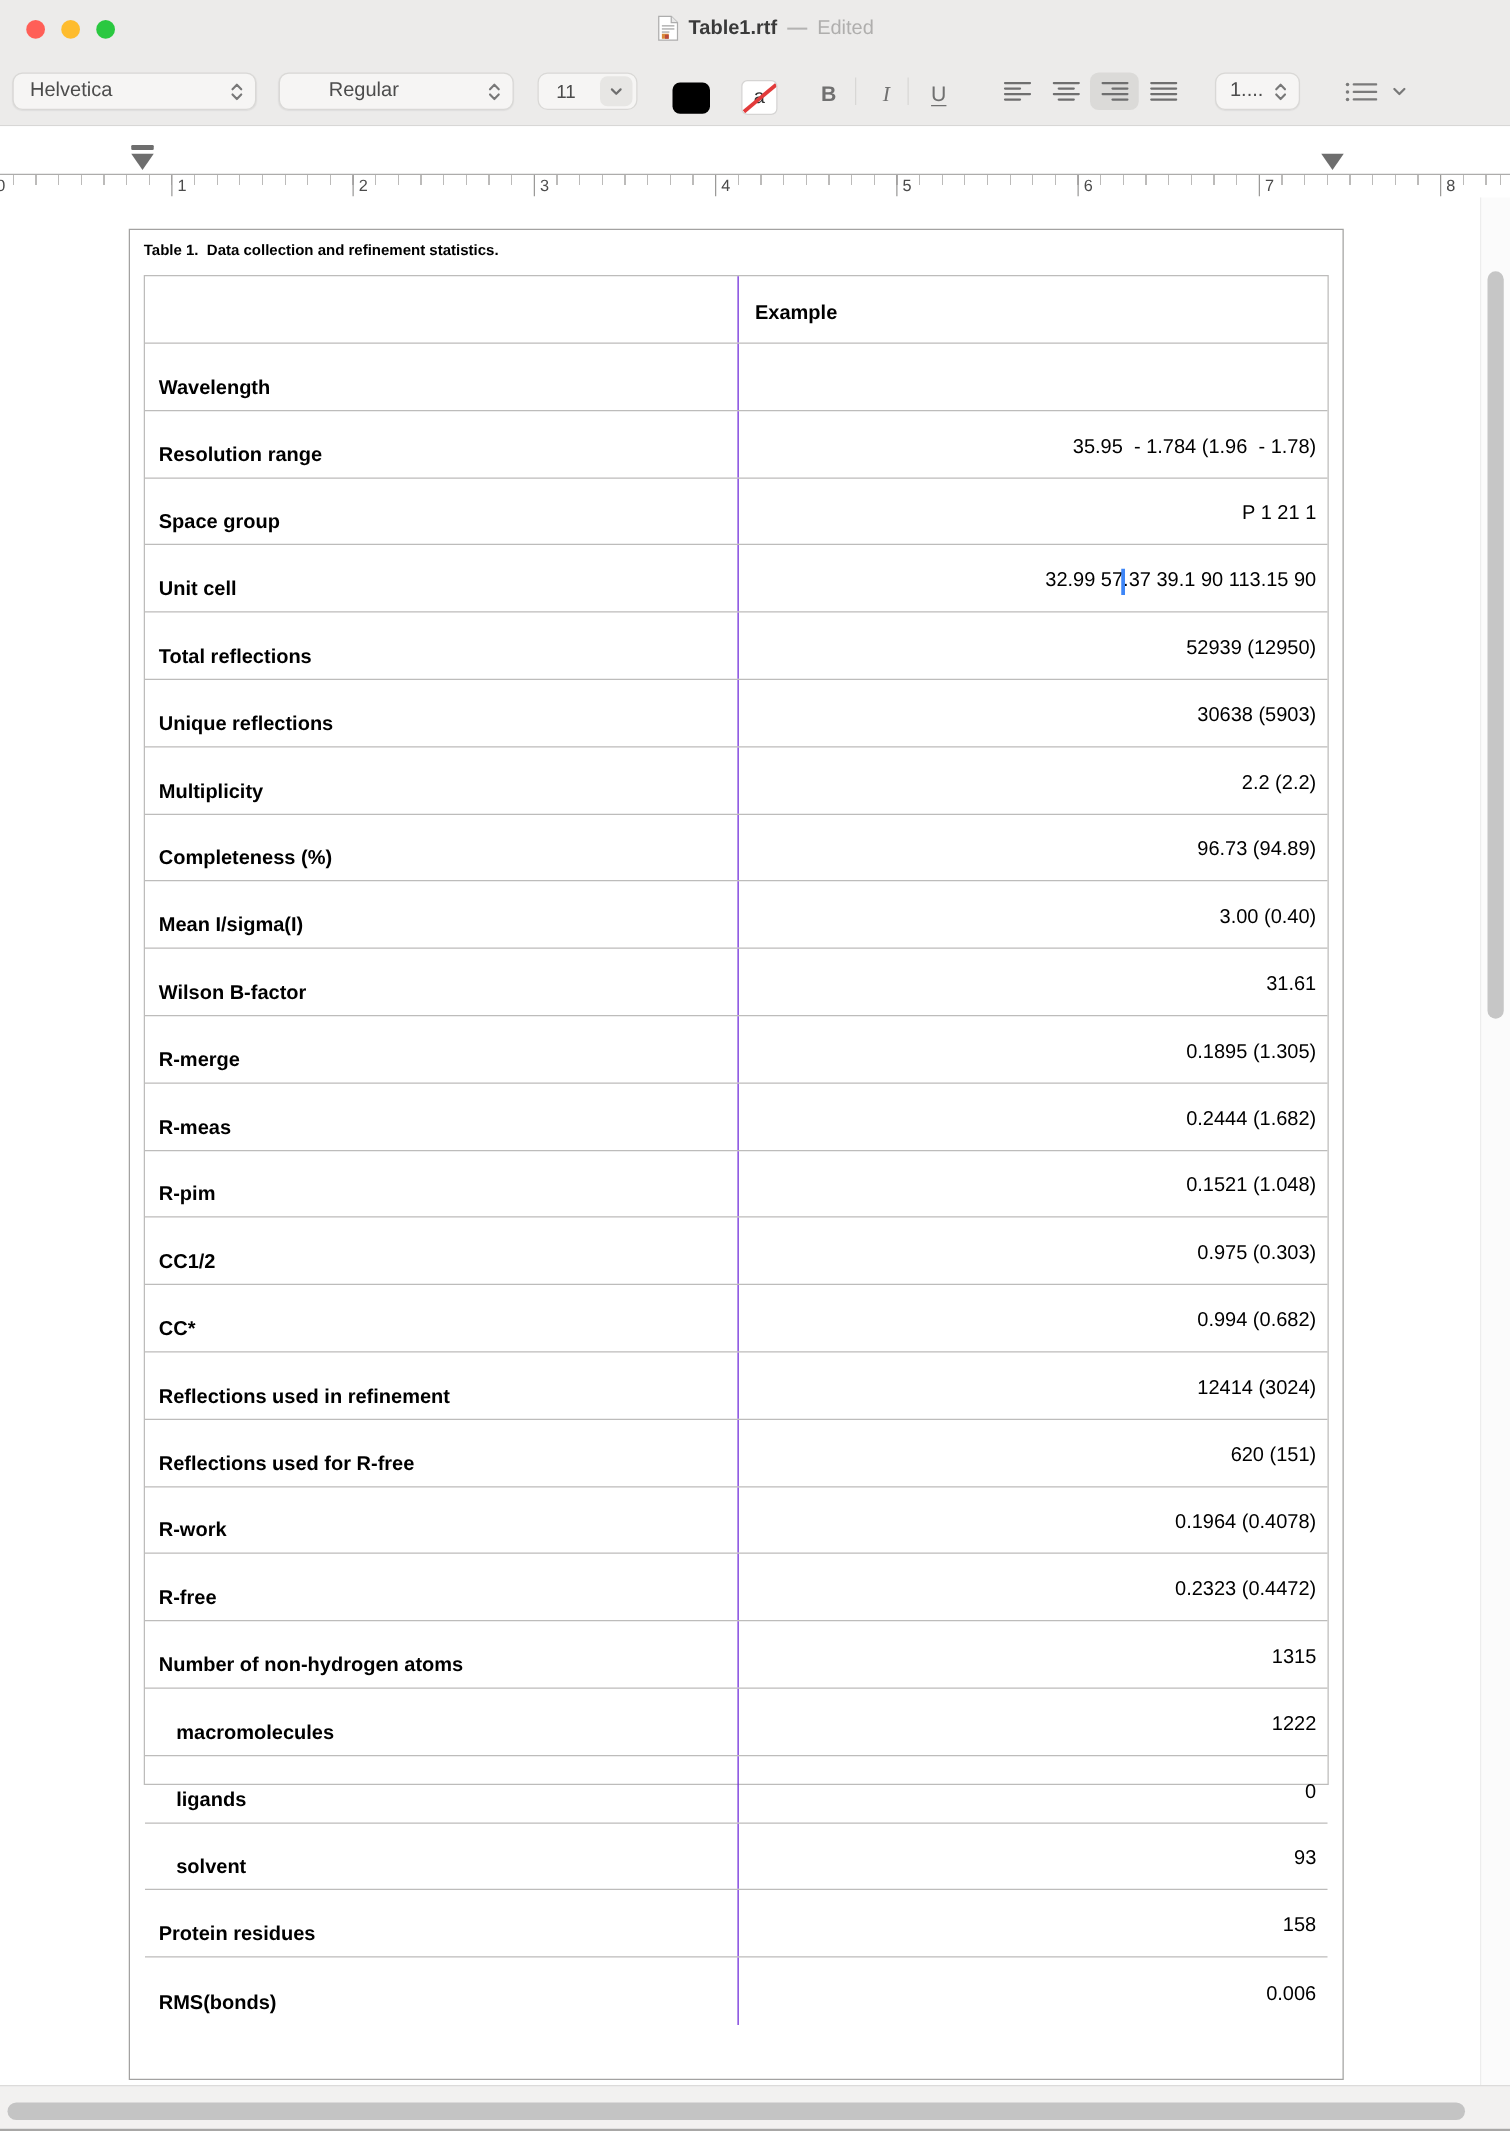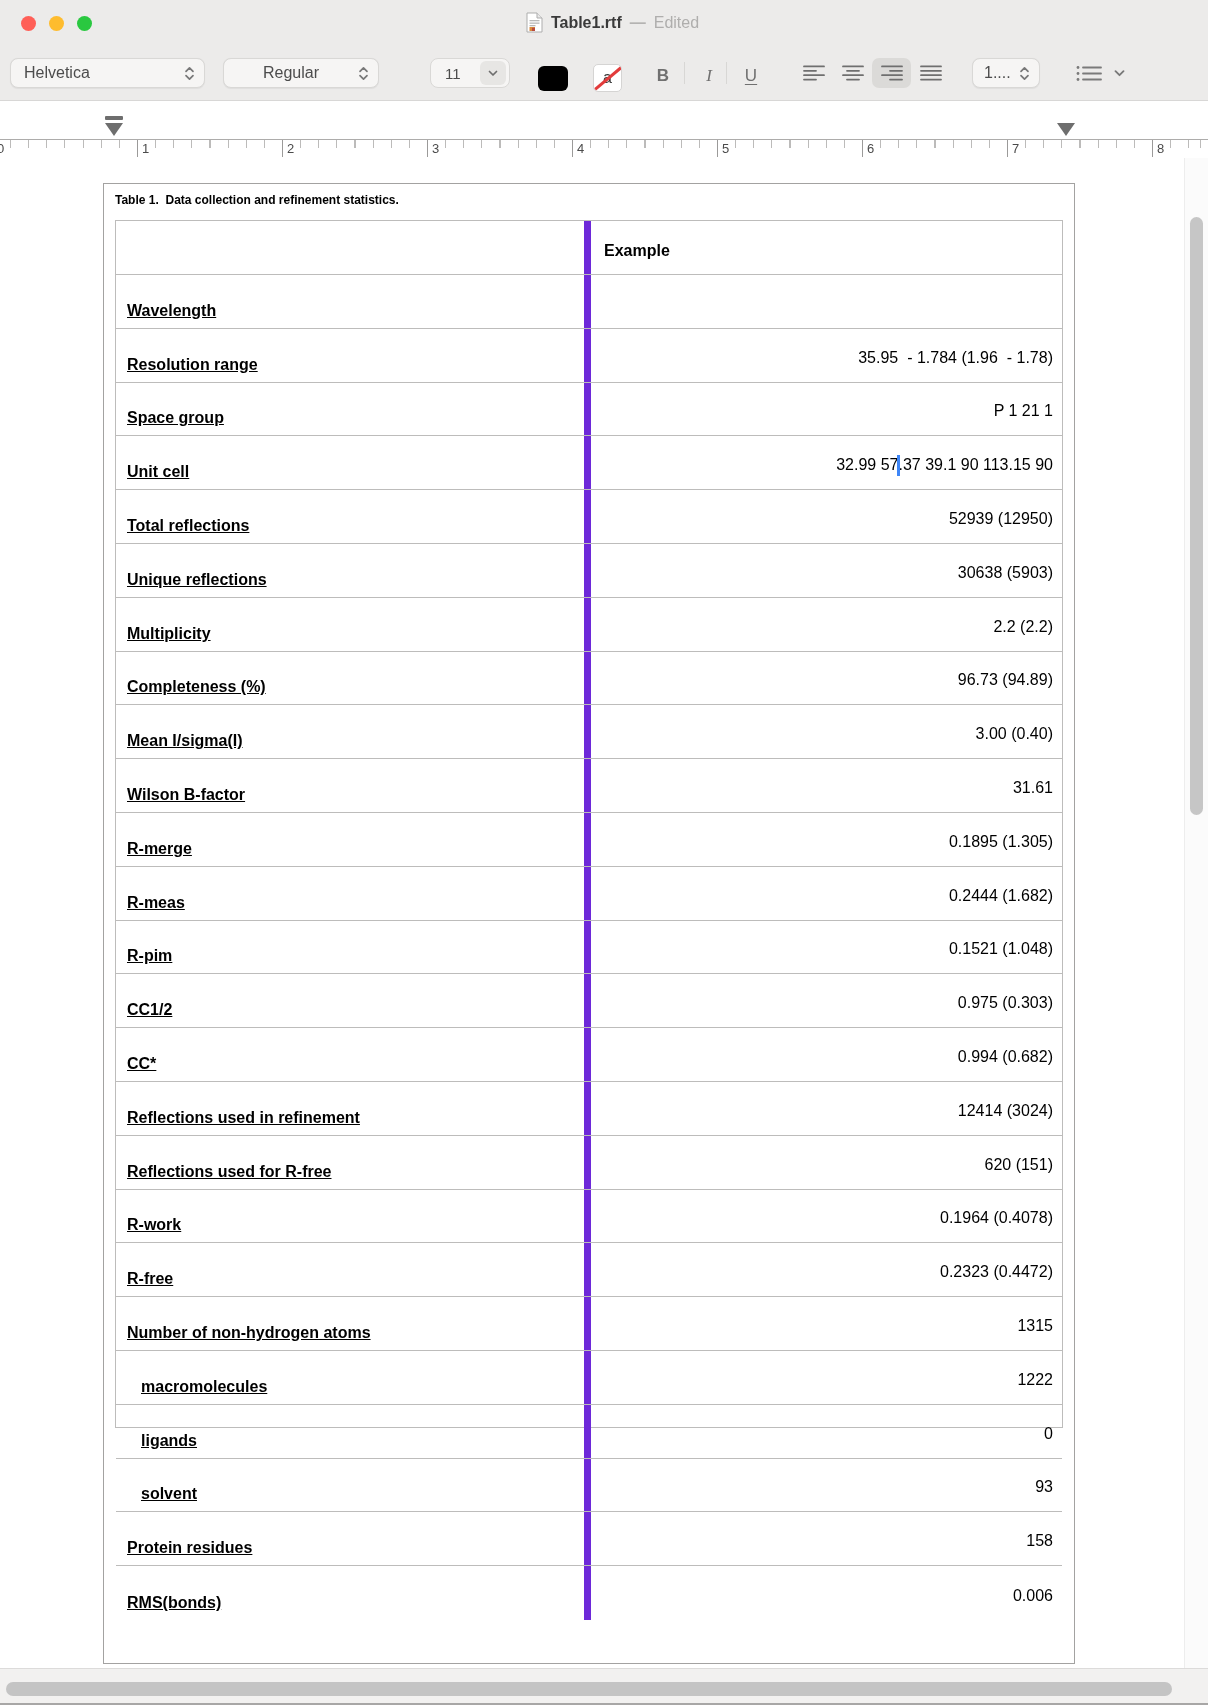--- a/index.html
+++ b/index.html
@@ -52,21 +52,21 @@
   .marker-left-tri { left:105px; top:22px; }
   .marker-right-tri { left:1057px; top:22px; }
 
   
   .doc-area { position:absolute; top:158px; left:0; width:1208px; height:1510px; background:#fff; }
   .page-box { position:absolute; left:103px; top:25px; width:972px; height:1481px; border:1.5px solid #A3A2A1; }
   .doc-title { position:absolute; left:11px; top:9px; font-size:12px; font-weight:bold; color:#000; white-space:pre; }
   .dtable { position:absolute; left:11px; top:36px; width:948px; height:1208px; border:1px solid #BDBCBB; }
   .trow { display:grid; grid-template-columns:475px 1fr; border-bottom:1px solid #BDBCBB; }
   .trow:last-child { border-bottom:none; }
-  .trow .lbl { border-right:7px solid #6d28d9; display:flex; align-items:flex-end; padding:0 0 8px 11px; font-weight:bold; font-size:16px; color:#000; white-space:pre;text-decoration:underline; }
+  .trow .lbl { border-right:1px solid #6d28d9; display:flex; align-items:flex-end; padding:0 0 8px 11px; font-weight:bold; font-size:16px; color:#000; white-space:pre; }
   .trow .val { display:flex; align-items:flex-end; justify-content:flex-end; padding:0 9px 15px 0; font-size:16px; color:#000; white-space:pre; }
   .trow.indent .lbl { padding-left:25px; }
   .hdr-row { height:54px; }
   .hdr-row .val { justify-content:flex-start; padding:0 0 14px 13px; font-weight:bold; }
   .tbody { display:grid; grid-template-rows:repeat(25,1fr); height:1345px; }
   .caret { display:inline-block; width:3px; height:21px; background:#3E86F7; vertical-align:text-bottom; margin:0 -1.5px; position:relative; top:2px; }
 
   
   .vscroll { position:absolute; top:0; right:0; width:24px; height:100%; background:#FBFBFB; border-left:1px solid #EDEDED; }
   .vthumb { position:absolute; left:5px; top:59px; width:13px; height:598px; background:#C6C6C6; border-radius:7px; }
@@ -106,21 +106,21 @@
     <div class="tb select" style="left:10px; width:195px;">
       <span>Helvetica</span>
       <span class="chev2">
         <svg width="11" height="15" viewBox="0 0 11 15" fill="none" stroke="#787878" stroke-width="1.7" stroke-linecap="round" stroke-linejoin="round">
           <path d="M2 5.4 L5.5 1.8 L9 5.4"></path>
             <path d="M2 9.6 L5.5 13.2 L9 9.6"></path>
         </svg>
       </span>
     </div>
 
-    <div class="tb select" style="left:223px; width:156px;padding-left:39px;">
+    <div class="tb select" style="left:223px; width:188px;padding-left:39px;">
       <span>Regular</span>
       <span class="chev2">
         <svg width="11" height="15" viewBox="0 0 11 15" fill="none" stroke="#787878" stroke-width="1.7" stroke-linecap="round" stroke-linejoin="round">
           <path d="M2 5.4 L5.5 1.8 L9 5.4"></path>
             <path d="M2 9.6 L5.5 13.2 L9 9.6"></path>
         </svg>
       </span>
     </div>
 
     <div class="tb size-combo" style="left:430px; width:80px;">

